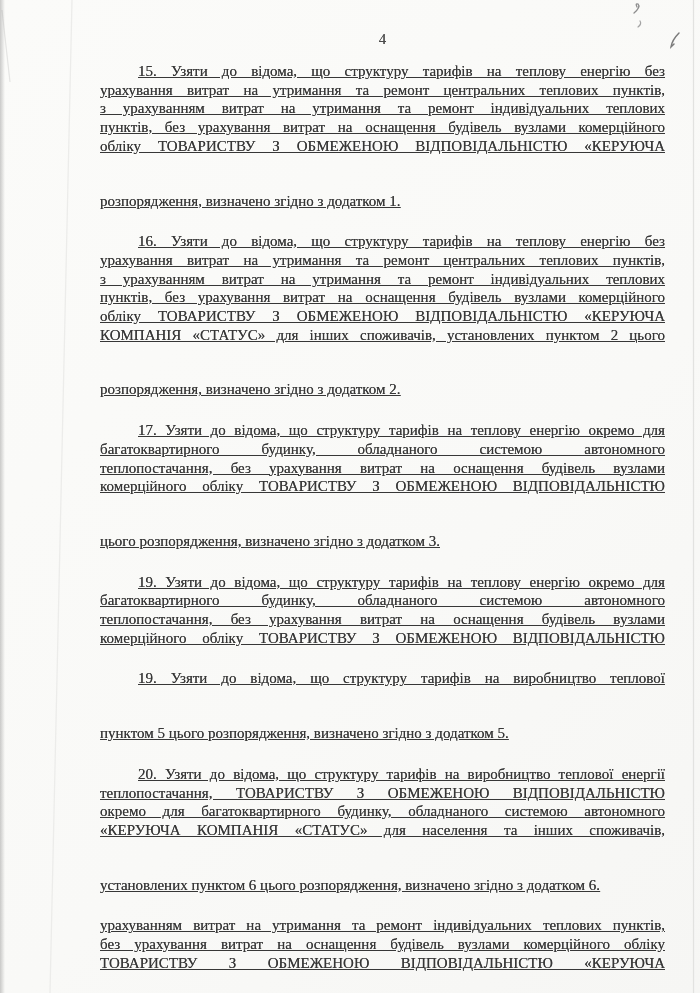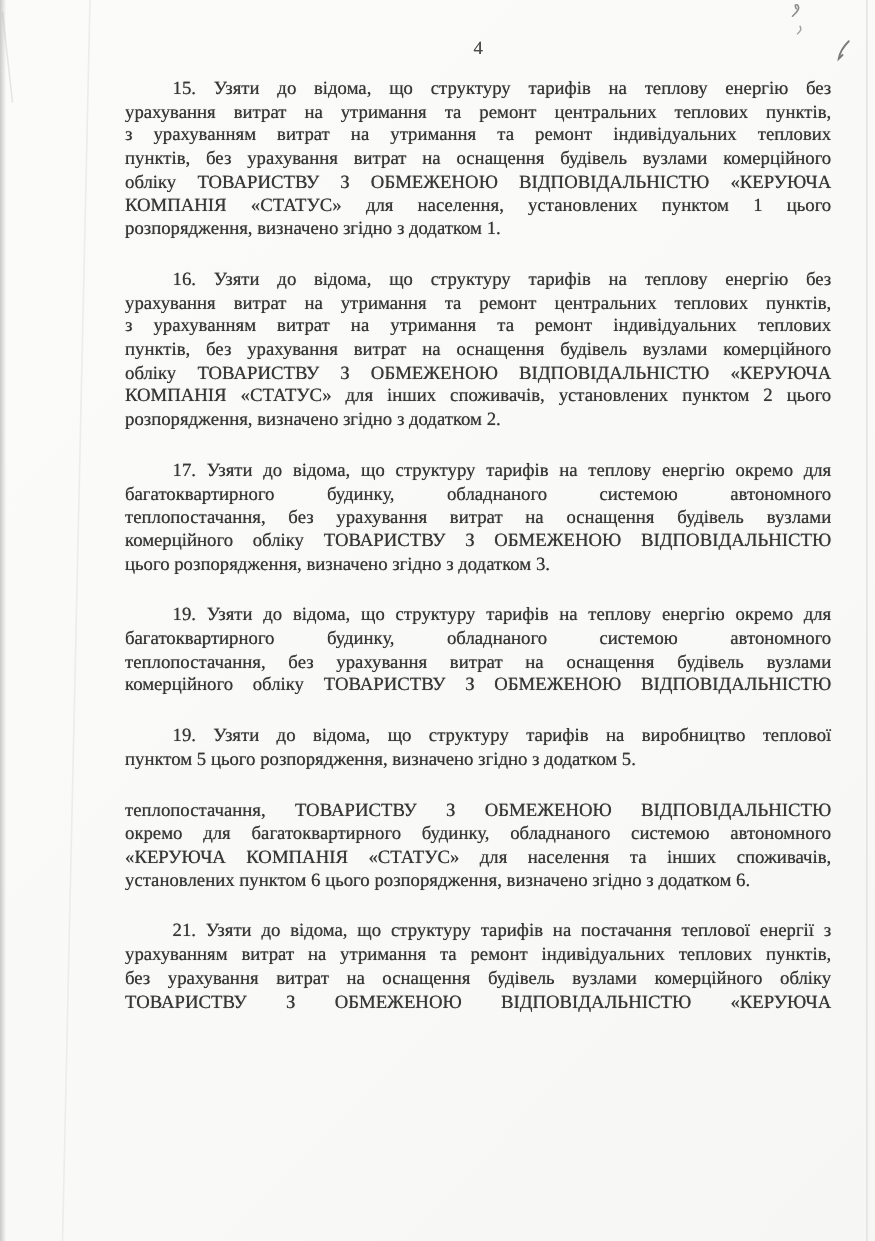--- a/index.html
+++ b/index.html
@@ -43,28 +43,29 @@
   }
   .doc-body {
     position: absolute;
     top: 62px;
     left: 100px;
     width: 565px;
     font-size: 15px;
     line-height: 18.7px;
     color: #373737;
     text-shadow: 0 0 0.55px rgba(60,60,60,0.85);
+    text-decoration: underline;
   }
   .para { margin: 0 0 22px 0; }
   .line {
     text-align: justify;
     text-align-last: justify;
   }
   .line.first { text-indent: 38px; }
-  .line.lastline { text-align-last: left; }
+  .line.lastline { text-align-last: left; margin-top: 36px; }
 </style>
 </head>
 <body>
 
 <div class="page">
 
   <div class="edge-left"></div>
 
   <svg class="artifacts" viewBox="0 0 700 993" xmlns="http://www.w3.org/2000/svg">
 
@@ -81,21 +82,20 @@
 
   <div class="page-number">4</div>
 
   <div class="doc-body">
       <div class="para">
         <div class="line first">15. Узяти до відома, що структуру тарифів на теплову енергію без</div>
         <div class="line">урахування витрат на утримання та ремонт центральних теплових пунктів,</div>
         <div class="line">з урахуванням витрат на утримання та ремонт індивідуальних теплових</div>
         <div class="line">пунктів, без урахування витрат на оснащення будівель вузлами комерційного</div>
         <div class="line">обліку ТОВАРИСТВУ З ОБМЕЖЕНОЮ ВІДПОВІДАЛЬНІСТЮ «КЕРУЮЧА</div>
-        <div class="line">КОМПАНІЯ «СТАТУС» для населення, установлених пунктом 1 цього</div>
         <div class="line lastline">розпорядження, визначено згідно з додатком 1.</div>
       </div>
       <div class="para">
         <div class="line first">16. Узяти до відома, що структуру тарифів на теплову енергію без</div>
         <div class="line">урахування витрат на утримання та ремонт центральних теплових пунктів,</div>
         <div class="line">з урахуванням витрат на утримання та ремонт індивідуальних теплових</div>
         <div class="line">пунктів, без урахування витрат на оснащення будівель вузлами комерційного</div>
         <div class="line">обліку ТОВАРИСТВУ З ОБМЕЖЕНОЮ ВІДПОВІДАЛЬНІСТЮ «КЕРУЮЧА</div>
         <div class="line">КОМПАНІЯ «СТАТУС» для інших споживачів, установлених пунктом 2 цього</div>
         <div class="line lastline">розпорядження, визначено згідно з додатком 2.</div>
@@ -111,26 +111,26 @@
         <div class="line first">19. Узяти до відома, що структуру тарифів на теплову енергію окремо для</div>
         <div class="line">багатоквартирного будинку, обладнаного системою автономного</div>
         <div class="line">теплопостачання, без урахування витрат на оснащення будівель вузлами</div>
         <div class="line">комерційного обліку ТОВАРИСТВУ З ОБМЕЖЕНОЮ ВІДПОВІДАЛЬНІСТЮ</div>
       </div>
       <div class="para">
         <div class="line first">19. Узяти до відома, що структуру тарифів на виробництво теплової</div>
         <div class="line lastline">пунктом 5 цього розпорядження, визначено згідно з додатком 5.</div>
       </div>
       <div class="para">
+        <div class="line first">20. Узяти до відома, що структуру тарифів на виробництво теплової енергії</div>
         <div class="line">теплопостачання, ТОВАРИСТВУ З ОБМЕЖЕНОЮ ВІДПОВІДАЛЬНІСТЮ</div>
         <div class="line">окремо для багатоквартирного будинку, обладнаного системою автономного</div>
         <div class="line">«КЕРУЮЧА КОМПАНІЯ «СТАТУС» для населення та інших споживачів,</div>
         <div class="line lastline">установлених пунктом 6 цього розпорядження, визначено згідно з додатком 6.</div>
       </div>
       <div class="para">
-        <div class="line first">21. Узяти до відома, що структуру тарифів на постачання теплової енергії з</div>
         <div class="line">урахуванням витрат на утримання та ремонт індивідуальних теплових пунктів,</div>
         <div class="line">без урахування витрат на оснащення будівель вузлами комерційного обліку</div>
         <div class="line">ТОВАРИСТВУ З ОБМЕЖЕНОЮ ВІДПОВІДАЛЬНІСТЮ «КЕРУЮЧА</div>
       </div>
     </div>
 
 </div>
 
 </body></html>

